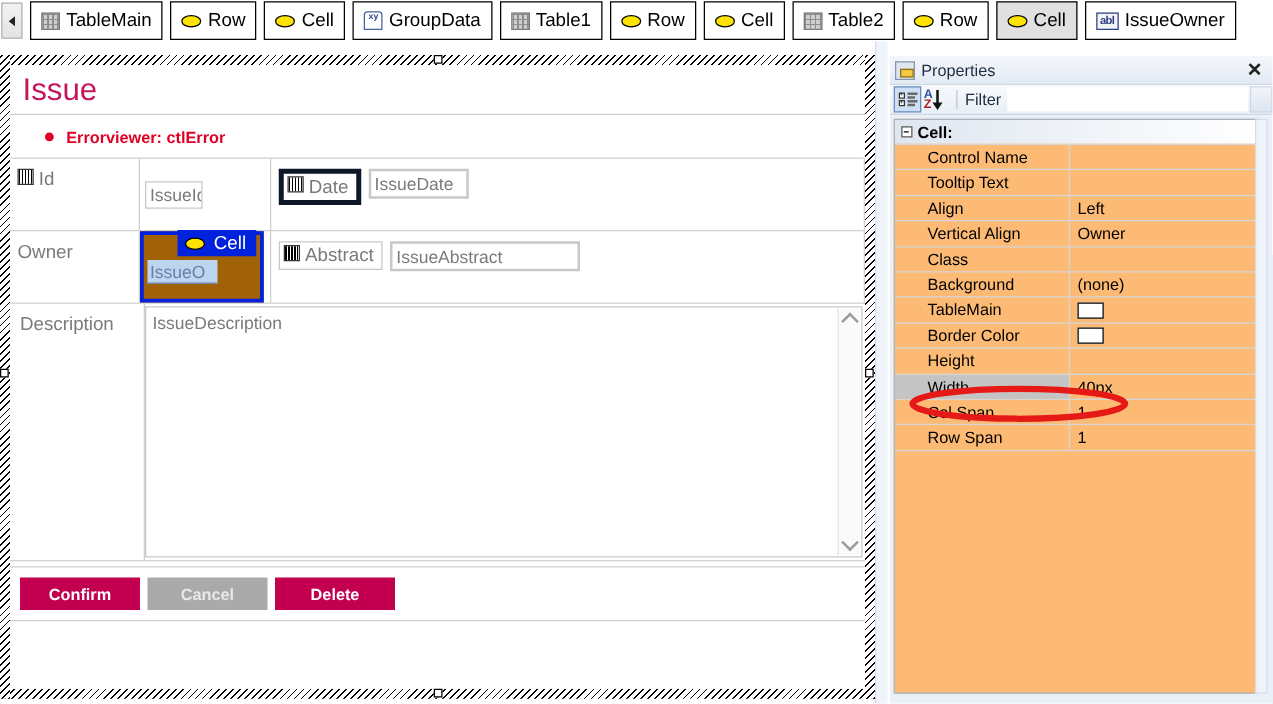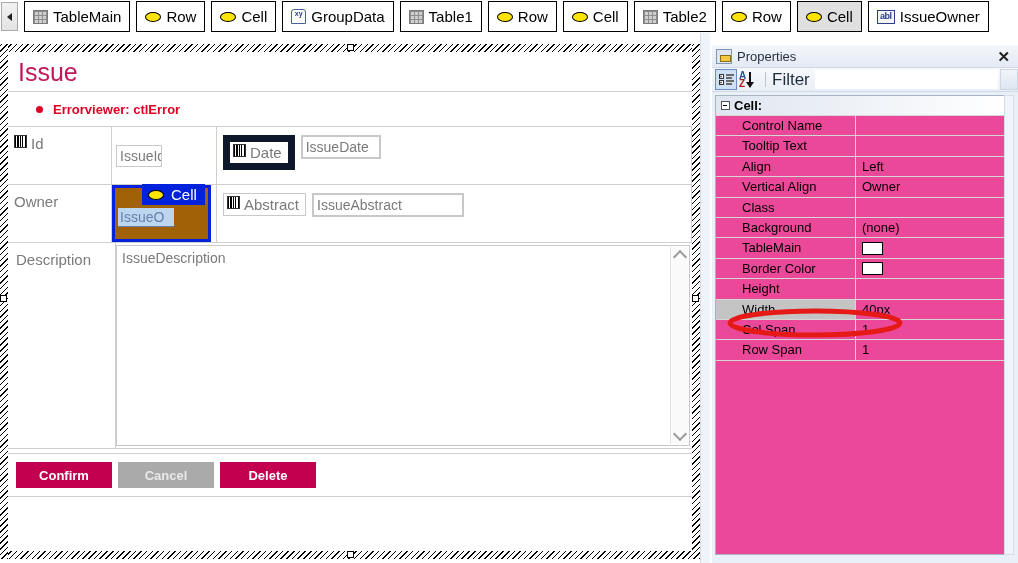--- a/index.html
+++ b/index.html
@@ -296,35 +296,35 @@
     position: absolute; left: 7px; height: 1.5px; background: #6a6a6a;
   }
   .ico-az { font-size: 12px; font-weight: bold; line-height: 10px; position: relative; width: 20px; height: 18px;}
   .ico-az .a { position: absolute; left: 1px; top: 0px; color: #2b4f9e; font-size: 10px;}
   .ico-az .z { position: absolute; left: 1px; top: 8px; color: #b02020; font-size: 10px;}
   .ico-az .arr { position: absolute; left: 11px; top: 1px; width: 1.5px; height: 14px; background: #111;}
   .ico-az .arrh { position: absolute; left: 8px; top: 11px; width: 0; height: 0;
                   border-left: 4px solid transparent; border-right: 4px solid transparent;
                   border-top: 6px solid #111;}
   .tb-sep { width: 1px; height: 15px; background: #b9c3d2; margin: 0 6px; }
-  #filter-label { font-size: 17px; color: #1f2c3d; margin-right: 5px; text-align: center; }
+  #filter-label { font-size: 13px; color: #1f2c3d; margin-right: 5px; text-align: center; }
   #filter-input {
     flex: 1; height: 19px; background: #fff; border: 1px solid #fff;
     box-sizing: border-box; margin-right: 2px; font-size: 12px;
     padding: 0 3px; color: #333;
   }
   #filter-dropbtn {
     width: 18px; height: 21px; background: linear-gradient(to bottom,#f2f5fa,#dde5f0);
     border: 1px solid #cdd6e3; box-sizing: border-box;
   }
 
   #prop-grid-wrap {
     position: absolute; left: 3px; top: 50px;
     width: 292px; height: 460px;
-    background: #ec4899; border: 1px solid #a8b4c4;
+    background: #fdba74; border: 1px solid #a8b4c4;
     box-sizing: border-box; overflow: hidden;
   }
   #prop-cat-row {
     display: flex; align-items: center; height: 20px;
     background: linear-gradient(to right,#dfe6f0,#ffffff);
     border-bottom: 1px solid #d6d6d6;
     box-sizing: border-box;
   }
   #cat-toggle {
     width: 18px; display: flex; align-items: center; justify-content: center;
@@ -453,21 +453,21 @@
         <div class="fcell" style="width:104px; padding:8px 0 0 6px;">
           <span class="lblwrap">
             <span class="resico"></span>
             <span class="lbl">Id</span>
           </span>
         </div>
         <div class="fcell" style="width:105px; align-items:center; padding-left:4px;">
           <span class="fieldbox" style="width:46px;">IssueId</span>
         </div>
         <div class="fcell" style="flex:1; padding:8px 0 0 6px;">
-          <span class="lblwrap" style="border:7px solid #0f172a; padding:2px 6px 2px 3px;">
+          <span class="lblwrap" style="border:4px solid #0f172a; padding:2px 6px 2px 3px;">
             <span class="resico"></span>
             <span class="lbl">Date</span>
           </span>
           <span class="fieldbox" style="margin-left:6px; width:80px; border-width:2px; border-style:double;">IssueDate</span>
         </div>
       </div>
 
       <div class="frow" style="height:58px; position:relative;">
         <div class="fcell" style="width:104px; padding:8px 0 0 6px;">
           <span class="lbl">Owner</span>

